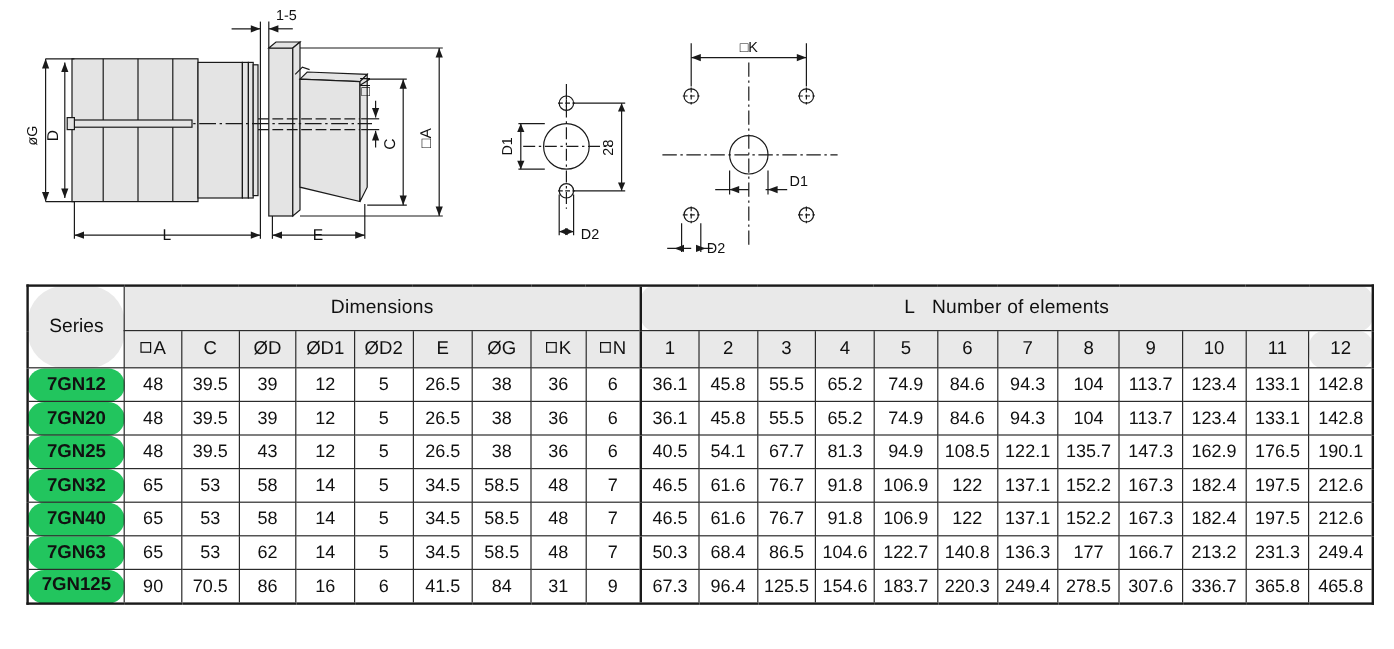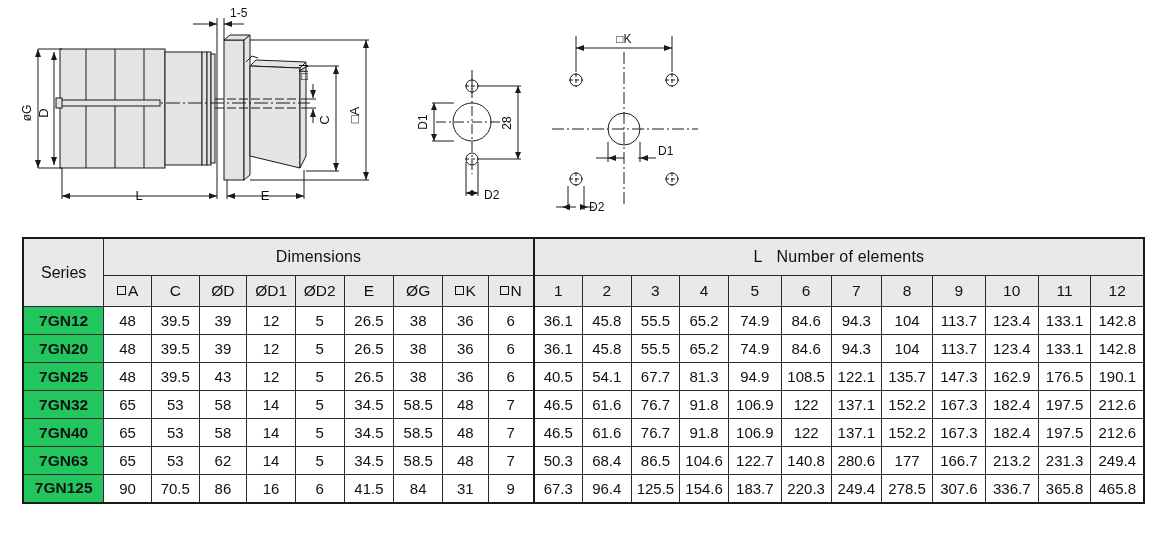--- a/index.html
+++ b/index.html
@@ -81,22 +81,22 @@
   tbody td.series-cell {
     font-weight: bold;
     font-size: 15.5px;
     background: #22c55e;
     text-align: center;
   }
   
   .sect-split { border-left: 2px solid #1a1a1a !important; }
   .tbl-top { border-top: 2px solid #1a1a1a !important; }
   .tbl-bottom { border-bottom: 2px solid #1a1a1a !important; }
-  .tbl-left { border-left: 2px solid #1a1a1a !important; }
-  .tbl-right { border-right: 2px solid #1a1a1a !important; }
+  .tbl-left { border-left: 2px solid #1a1a1a !important; border-radius: 31px; }
+  .tbl-right { border-right: 2px solid #1a1a1a !important; border-radius: 12px; }
   .sq::before {
     content: "";
     display: inline-block;
     width: 7px; height: 7px;
     border: 1.4px solid #111;
     margin-right: 2px;
     position: relative;
     top: -1px;
   }
   .lbl-L { padding-right: 14px; }
@@ -469,21 +469,21 @@
           <td class="">34.5</td>
           <td class="">58.5</td>
           <td class="">48</td>
           <td class="">7</td>
           <td class="sect-split ">50.3</td>
           <td class="">68.4</td>
           <td class="">86.5</td>
           <td class="">104.6</td>
           <td class="">122.7</td>
           <td class="">140.8</td>
-          <td class="">280.6</td>
+          <td class="">136.3</td>
           <td class="">177</td>
           <td class="">166.7</td>
           <td class="">213.2</td>
           <td class="">231.3</td>
           <td class="tbl-right ">249.4</td>
         </tr>
         <tr>
           <td class="series-cell tbl-left tbl-bottom">7GN125</td>
           <td class="tbl-bottom">90</td>
           <td class="tbl-bottom">70.5</td>

